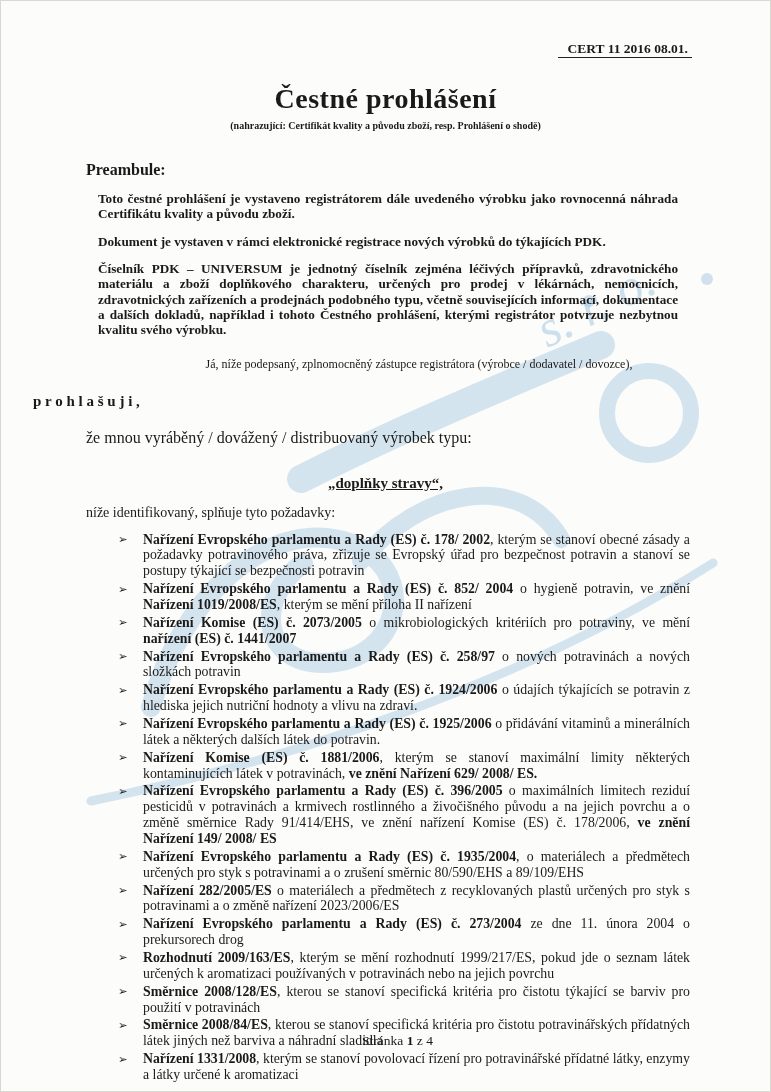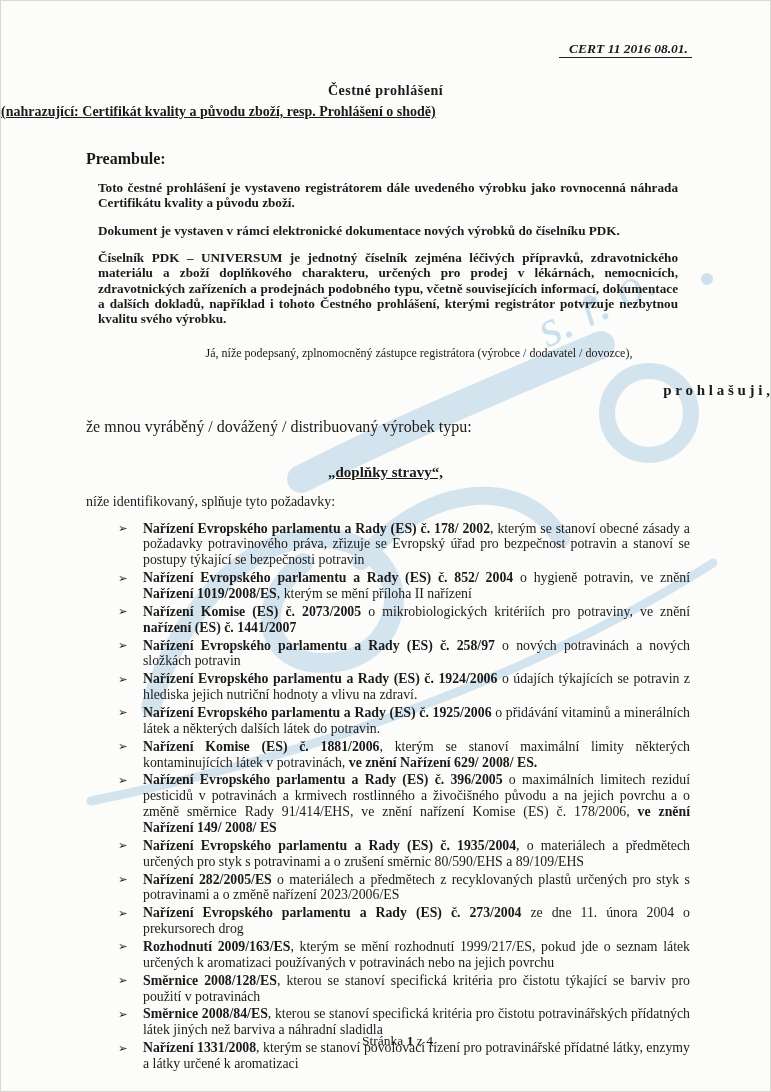--- a/index.html
+++ b/index.html
@@ -24,39 +24,38 @@
   .watermark {
     position: absolute;
     top: 0; left: 0;
     z-index: 0;
     pointer-events: none;
   }
   .doc-code {
     text-align: right;
     padding: 40px 78px 0 16px;
     font-size: 13.5px;
-    font-style: italic;
     font-weight: bold;
   }
   .doc-code span {
     border-bottom: 1.5px solid #222;
     padding: 0 4px 1px 10px;
   }
   h1.title {
     margin: 26px 0 0 0;
     text-align: center;
-    font-size: 14px;
+    font-size: 28px;
     font-weight: bold;
     letter-spacing: 0.5px;
   }
   .subtitle {
     margin-top: 5px;
-    font-size: 14px;
-    font-weight: bold;
-    text-decoration: underline;
+    text-align: center;
+    font-size: 10px;
+    font-weight: bold;
   }
   .preamble-heading {
     margin: 30px 80px 0 85px;
     font-size: 16px;
     font-weight: bold;
   }
   .preamble-body {
     margin: 3px 80px 0 85px;
     font-size: 13.2px;
     font-weight: bold;
@@ -64,23 +63,24 @@
   }
   .preamble-body p { margin: 12px; text-align: justify; }
   .intro {
     margin: 19px 80px 0 85px;
     text-indent: 62px;
     font-size: 12px;
     text-align: center;
   }
   .verb {
     margin-top: 21px;
-    text-align: right;
+    text-align: left;
     font-size: 15px;
     font-weight: bold;
+    margin-left: 32px;
   }
   .product-intro {
     margin: 19px 80px 0 85px;
     font-size: 16px;
   }
   .product-type {
     margin-top: 28px;
     text-align: center;
     font-size: 15px;
     font-weight: bold;
@@ -145,21 +145,21 @@
     <div class="doc-code">
       <span>CERT 11 2016 08.01.</span>
     </div>
 
     <h1 class="title">Čestné prohlášení</h1>
     <div class="subtitle">(nahrazující: Certifikát kvality a původu zboží, resp. Prohlášení o shodě)</div>
 
     <div class="preamble-heading">Preambule:</div>
     <div class="preamble-body">
       <p>Toto čestné prohlášení je vystaveno registrátorem dále uvedeného výrobku jako rovnocenná náhrada Certifikátu kvality a původu zboží.</p>
-      <p>Dokument je vystaven v rámci elektronické dokumentace nových výrobků do číselníku PDK.</p>
+      <p>Dokument je vystaven v rámci elektronické registrace nových výrobků do týkajících PDK.</p>
       <p>Číselník PDK – UNIVERSUM je jednotný číselník zejména léčivých přípravků, zdravotnického materiálu a zboží doplňkového charakteru, určených pro prodej v lékárnách, nemocnicích, zdravotnických zařízeních a prodejnách podobného typu, včetně souvisejících informací, dokumentace a dalších dokladů, například i tohoto Čestného prohlášení, kterými registrátor potvrzuje nezbytnou kvalitu svého výrobku.</p>
     </div>
 
     <div class="intro">Já, níže podepsaný, zplnomocněný zástupce registrátora (výrobce / dodavatel / dovozce),</div>
 
     <div class="verb">p r o h l a š u j i ,</div>
 
     <div class="product-intro">že mnou vyráběný / dovážený  / distribuovaný výrobek typu:</div>
 
     <div class="product-type">„doplňky stravy“,</div>
@@ -170,21 +170,21 @@
         <div class="req-item">
           <span class="bullet">➢</span>
           <span class="item-text"><span class="b">Nařízení Evropského parlamentu a Rady (ES) č. 178/ 2002</span><span>, kterým se stanoví obecné zásady a požadavky potravinového práva, zřizuje se Evropský úřad pro bezpečnost potravin a stanoví se postupy týkající se bezpečnosti potravin</span></span>
         </div>
         <div class="req-item">
           <span class="bullet">➢</span>
           <span class="item-text"><span class="b">Nařízení Evropského parlamentu a Rady (ES) č. 852/ 2004</span><span> o hygieně potravin, ve znění </span><span class="b">Nařízení 1019/2008/ES</span><span>, kterým se mění příloha II nařízení</span></span>
         </div>
         <div class="req-item">
           <span class="bullet">➢</span>
-          <span class="item-text"><span class="b">Nařízení Komise (ES) č. 2073/2005</span><span> o mikrobiologických kritériích pro potraviny, ve znění </span><span class="b">nařízení (ES) č. 1441/2007</span></span>
+          <span class="item-text"><span class="b">Nařízení Komise (ES) č. 2073/2005</span><span> o mikrobiologických kritériích pro potraviny, ve mění </span><span class="b">nařízení (ES) č. 1441/2007</span></span>
         </div>
         <div class="req-item">
           <span class="bullet">➢</span>
           <span class="item-text"><span class="b">Nařízení Evropského parlamentu a Rady (ES) č. 258/97</span><span> o nových potravinách a nových složkách potravin</span></span>
         </div>
         <div class="req-item">
           <span class="bullet">➢</span>
           <span class="item-text"><span class="b">Nařízení Evropského parlamentu a Rady (ES) č. 1924/2006</span><span> o údajích týkajících se potravin z hlediska jejich nutriční hodnoty a vlivu na zdraví.</span></span>
         </div>
         <div class="req-item">

